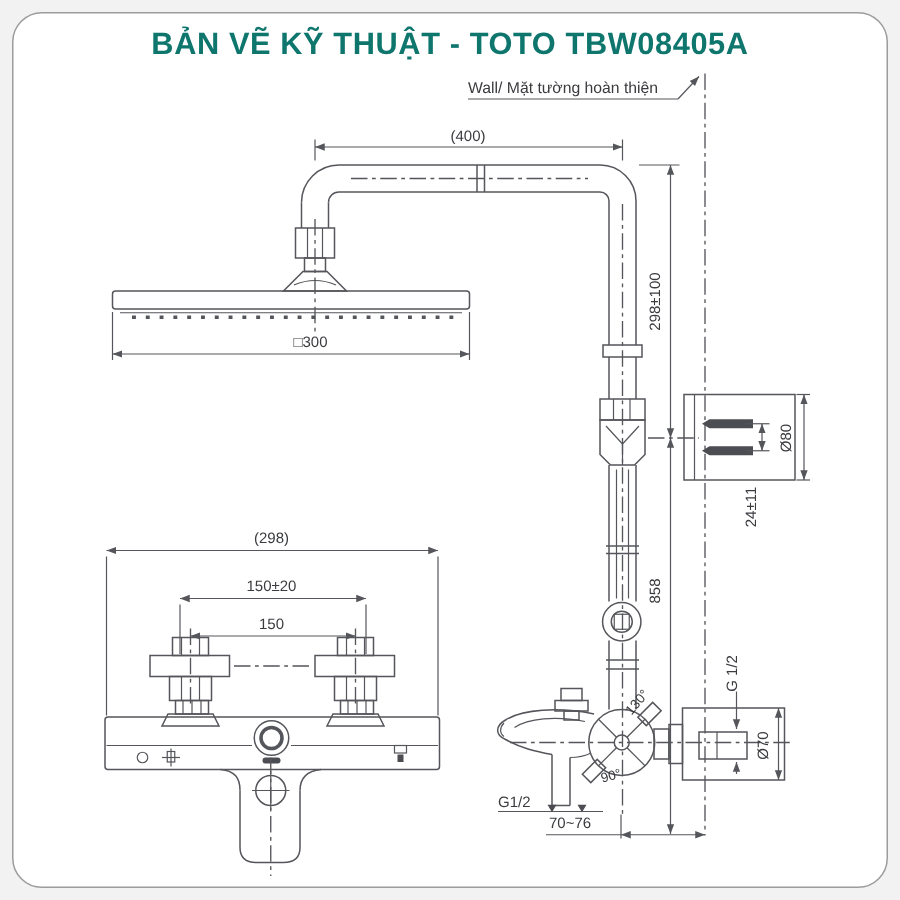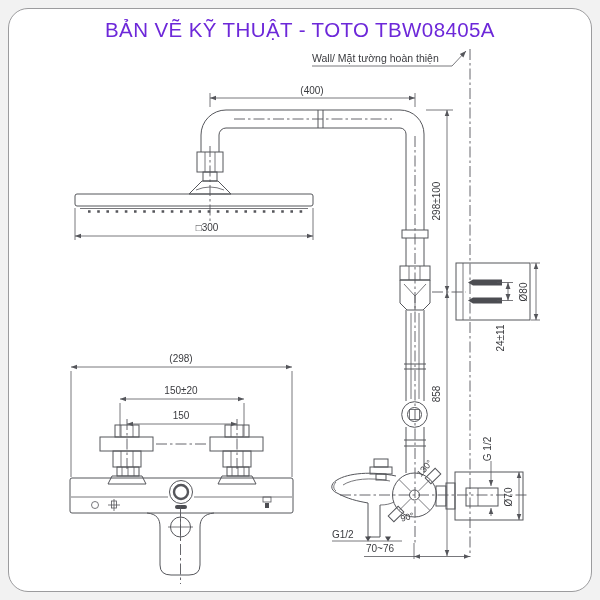--- a/index.html
+++ b/index.html
@@ -1,18 +1,18 @@
 <!DOCTYPE html>
 <html><head>
 <meta charset="utf-8">
 <style>
   html,body{margin:0;padding:0;}
   body{width:600px;height:600px;background:#f2f2f2;font-family:"Liberation Sans",sans-serif;position:relative;overflow:hidden;}
   .card{position:absolute;left:8px;top:8px;right:8px;bottom:8px;background:#ffffff;border:1.6px solid #9c9c9e;border-radius:20px;}
-  .title{position:absolute;top:18px;left:0;width:600px;text-align:center;font-size:20.5px;font-weight:400;letter-spacing:.4px;color:#6d28d9;}
+  .title{position:absolute;top:18px;left:0;width:600px;text-align:center;font-size:20.5px;font-weight:700;letter-spacing:.4px;color:#0f766e;}
   svg{position:absolute;left:0;top:0;}
   .ln{stroke:#55565b;fill:none;stroke-width:1;}
   .thin{stroke-width:.8;}
   .cl{stroke:#55565b;fill:none;stroke-width:.9;stroke-dasharray:11 3 2.5 3;}
   .fillc{fill:#4c4d52;stroke:none;}
   .dots{stroke:#55565b;stroke-width:2.4;stroke-dasharray:2.6 6.6;fill:none;}
   .ring{stroke-width:2.4;}
   .t{font-family:"Liberation Sans",sans-serif;font-size:10px;fill:#3a3b3f;}
   .mid{text-anchor:middle;}
   .sm{font-size:9px;}

